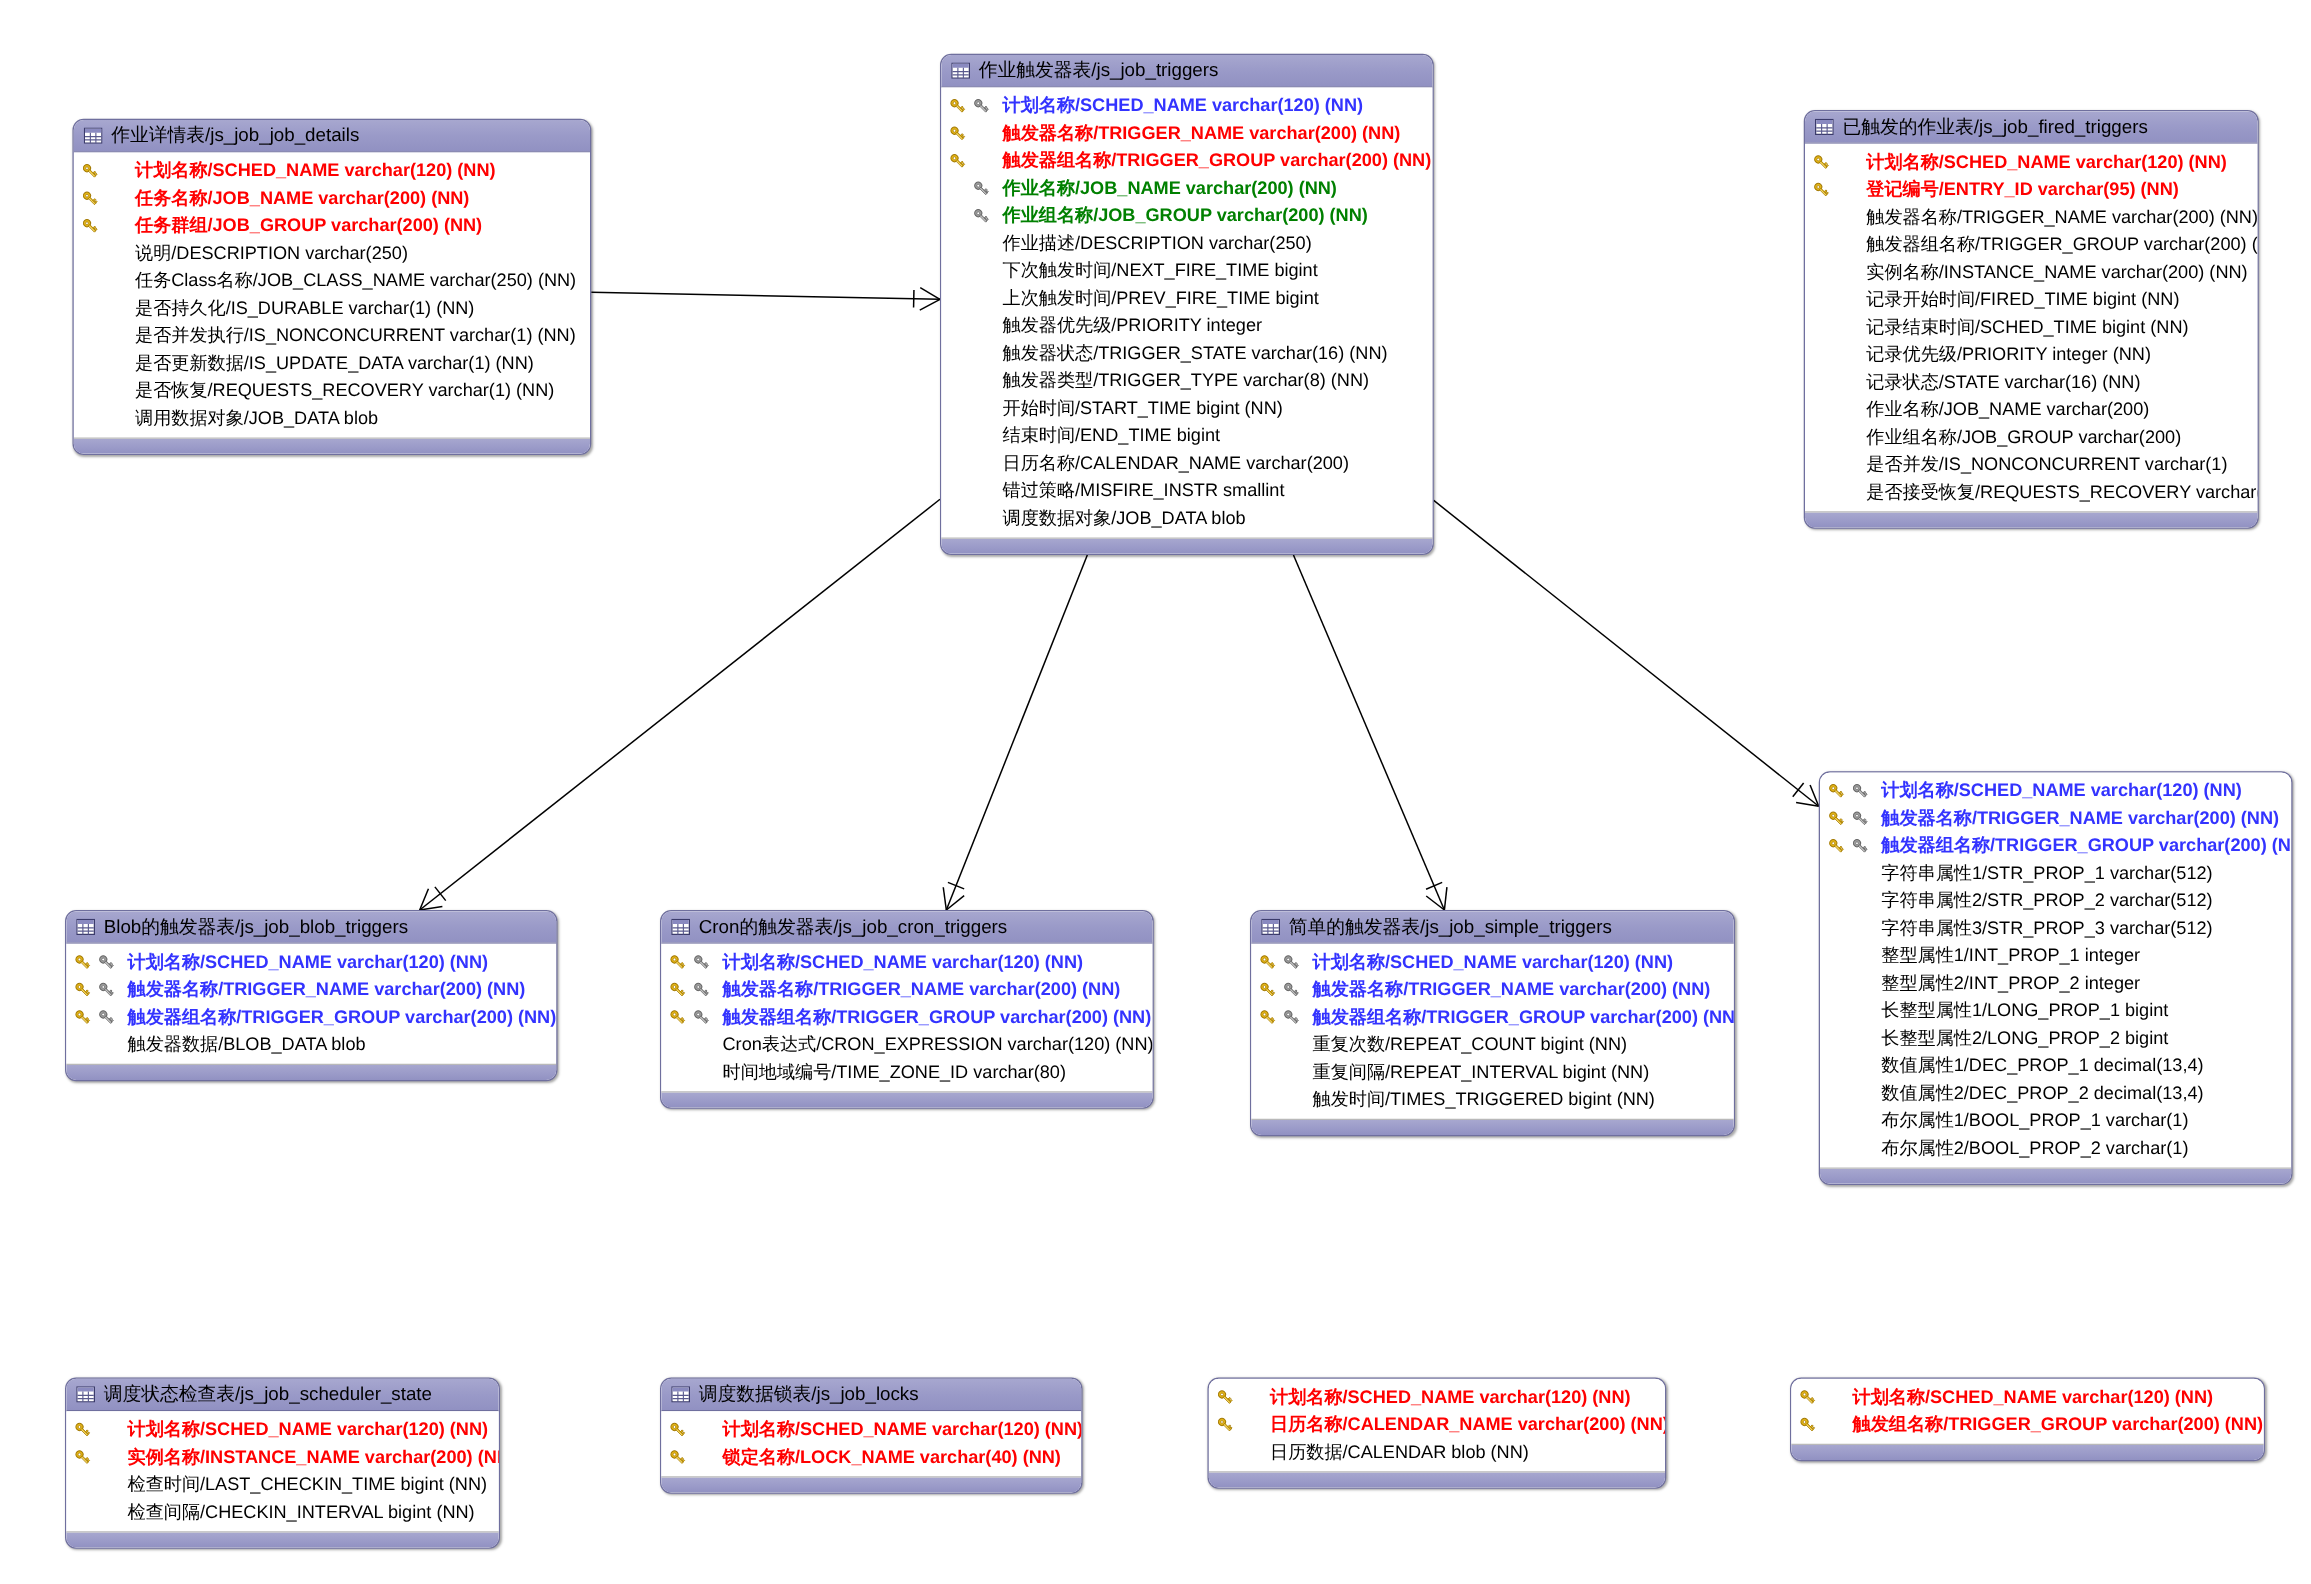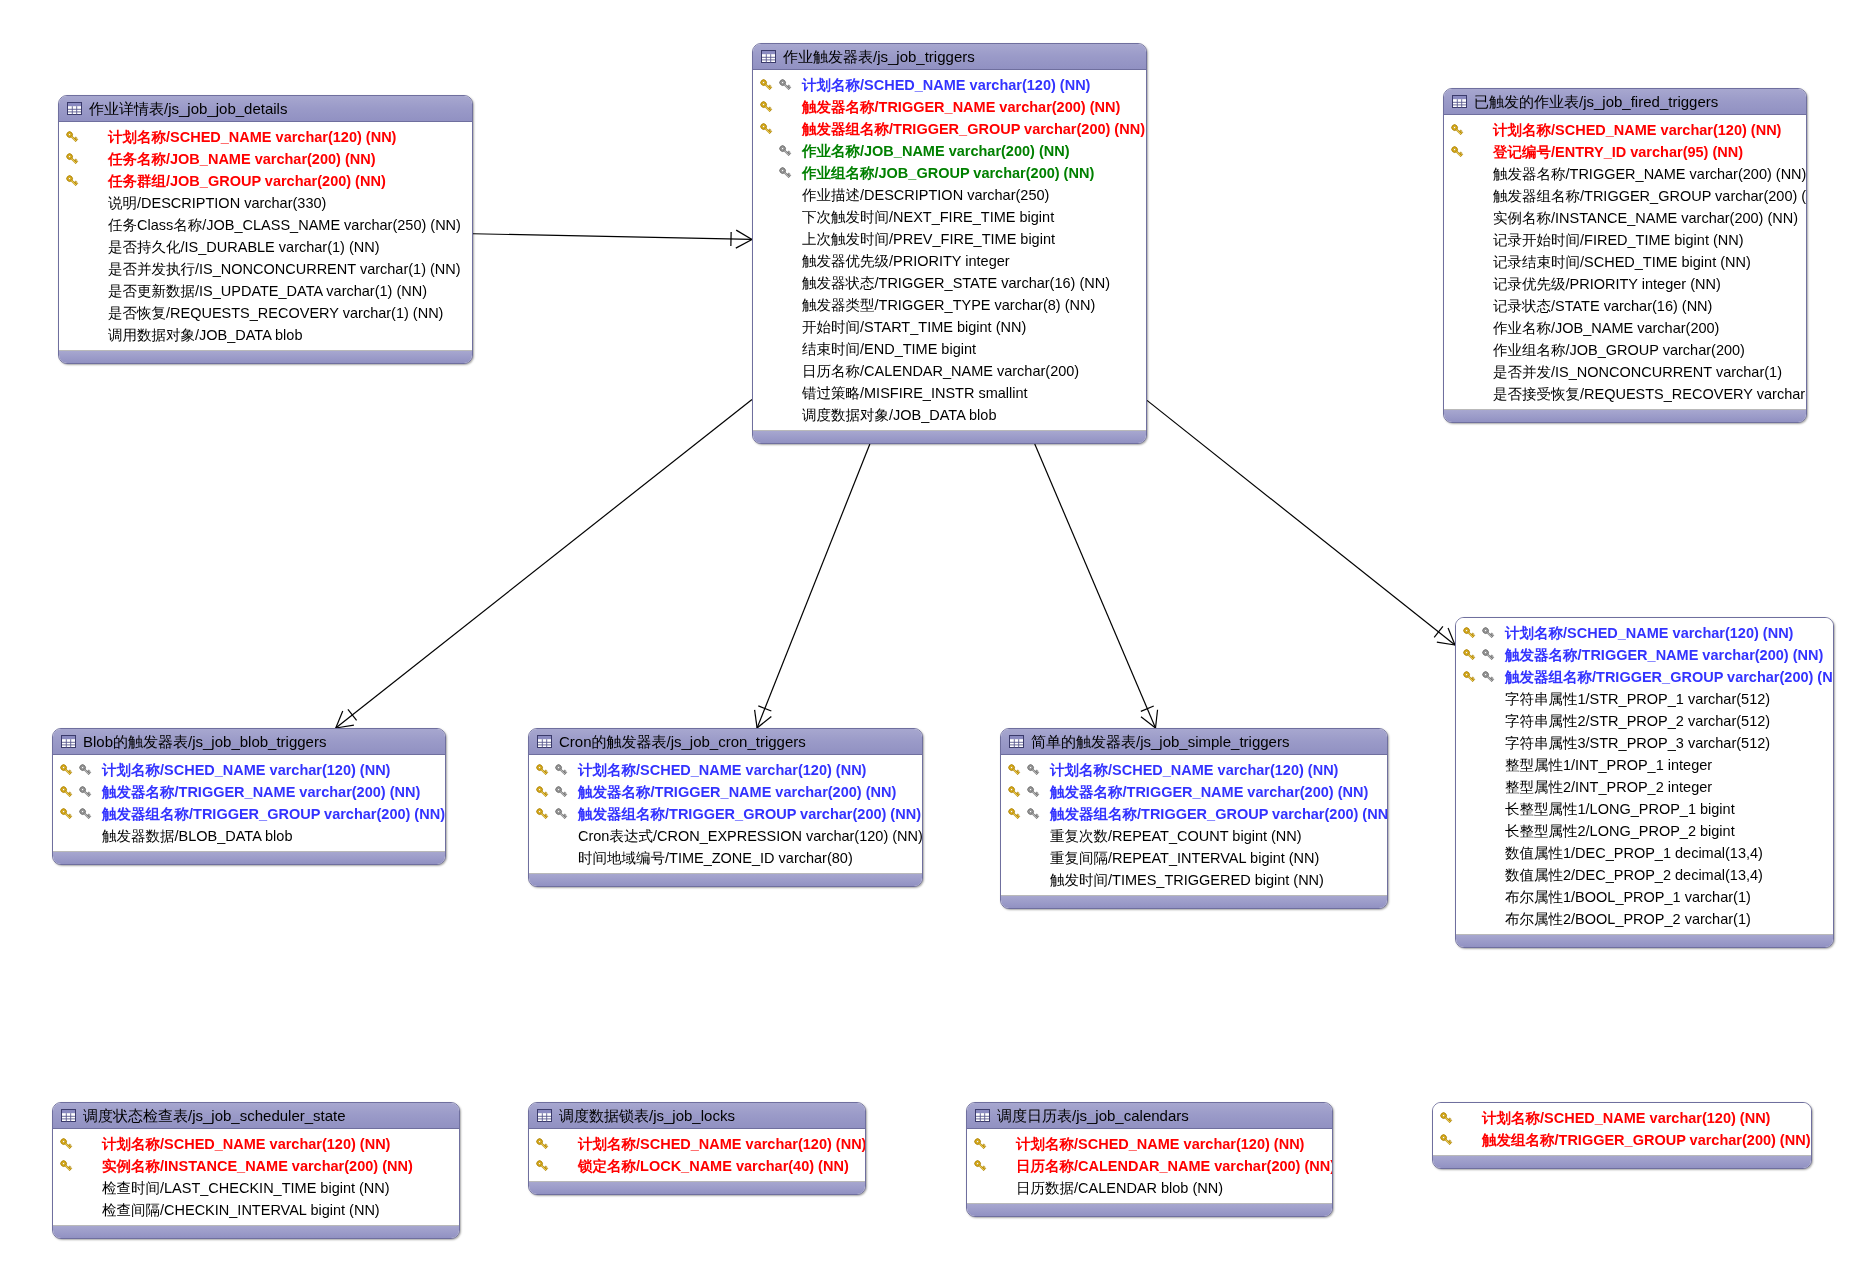--- a/index.html
+++ b/index.html
@@ -168,21 +168,21 @@
                 <rect x="7.45" y="6.4" width="0.55" height="6.6" fill="#f6e08a"></rect>
               </g>
             </svg>
           </span>
           <span class="keycell wide"></span>
           <span class="attr-label">任务群组/JOB_GROUP varchar(200) (NN)</span>
         </div>
         <div class="attr plain">
           <span class="keycell"></span>
           <span class="keycell wide"></span>
-          <span class="attr-label">说明/DESCRIPTION varchar(330)</span>
+          <span class="attr-label">说明/DESCRIPTION varchar(250)</span>
         </div>
         <div class="attr plain">
           <span class="keycell"></span>
           <span class="keycell wide"></span>
           <span class="attr-label">任务Class名称/JOB_CLASS_NAME varchar(250) (NN)</span>
         </div>
         <div class="attr plain">
           <span class="keycell"></span>
           <span class="keycell wide"></span>
           <span class="attr-label">是否持久化/IS_DURABLE varchar(1) (NN)</span>
@@ -951,21 +951,21 @@
           <span class="keycell"></span>
           <span class="keycell wide"></span>
           <span class="attr-label">触发时间/TIMES_TRIGGERED bigint (NN)</span>
         </div>
       </div>
       <div>
         <div class="spacer"></div>
         <div class="ent-foot"></div>
       </div>
     </div>
-    <div class="entity" style="left: 52px; top: 1102px; width: 408px;">
+    <div class="entity" style="left: 52px; top: 1102px; width: 348px;">
       <div class="ent-title">
         <svg class="tbl-icon" viewBox="0 0 15 13">
           <rect x="0.5" y="0.5" width="14" height="12" fill="#ffffff" stroke="#3b3b6b" stroke-width="1"></rect>
           <rect x="1" y="1" width="13" height="3.2" fill="#8a8ac0"></rect>
           <line x1="1" y1="7.3" x2="14" y2="7.3" stroke="#5a5a8e" stroke-width="0.9"></line>
           <line x1="1" y1="9.9" x2="14" y2="9.9" stroke="#5a5a8e" stroke-width="0.9"></line>
           <line x1="5.3" y1="4.2" x2="5.3" y2="12.5" stroke="#5a5a8e" stroke-width="0.9"></line>
           <line x1="9.7" y1="4.2" x2="9.7" y2="12.5" stroke="#5a5a8e" stroke-width="0.9"></line>
         </svg>
         <span>调度状态检查表/js_job_scheduler_state</span>
@@ -1064,31 +1064,20 @@
           <span class="keycell wide"></span>
           <span class="attr-label">锁定名称/LOCK_NAME varchar(40) (NN)</span>
         </div>
       </div>
       <div>
         <div class="spacer"></div>
         <div class="ent-foot"></div>
       </div>
     </div>
     <div class="entity" style="left: 966px; top: 1102px; width: 367px;">
-      <div class="ent-title">
-        <svg class="tbl-icon" viewBox="0 0 15 13">
-          <rect x="0.5" y="0.5" width="14" height="12" fill="#ffffff" stroke="#3b3b6b" stroke-width="1"></rect>
-          <rect x="1" y="1" width="13" height="3.2" fill="#8a8ac0"></rect>
-          <line x1="1" y1="7.3" x2="14" y2="7.3" stroke="#5a5a8e" stroke-width="0.9"></line>
-          <line x1="1" y1="9.9" x2="14" y2="9.9" stroke="#5a5a8e" stroke-width="0.9"></line>
-          <line x1="5.3" y1="4.2" x2="5.3" y2="12.5" stroke="#5a5a8e" stroke-width="0.9"></line>
-          <line x1="9.7" y1="4.2" x2="9.7" y2="12.5" stroke="#5a5a8e" stroke-width="0.9"></line>
-        </svg>
-        <span>调度日历表/js_job_calendars</span>
-      </div>
       <div class="ent-body">
         <div class="attr pk">
           <span class="keycell">
             <svg class="keyicon" viewBox="0 0 16 16">
               <g transform="rotate(-45 8 8)">
                 <circle cx="8" cy="3.6" r="3.0" fill="#e3b416" stroke="#a37a05" stroke-width="0.9"></circle>
                 <circle cx="8" cy="3.6" r="1.15" fill="#ffffff" stroke="#a37a05" stroke-width="0.6"></circle>
                 <rect x="7.15" y="6.1" width="1.7" height="7.4" fill="#e3b416" stroke="#a37a05" stroke-width="0.7"></rect>
                 <rect x="8.8" y="10.0" width="2.1" height="1.3" fill="#e3b416" stroke="#a37a05" stroke-width="0.7"></rect>
                 <rect x="8.8" y="12.1" width="1.7" height="1.2" fill="#e3b416" stroke="#a37a05" stroke-width="0.7"></rect>

